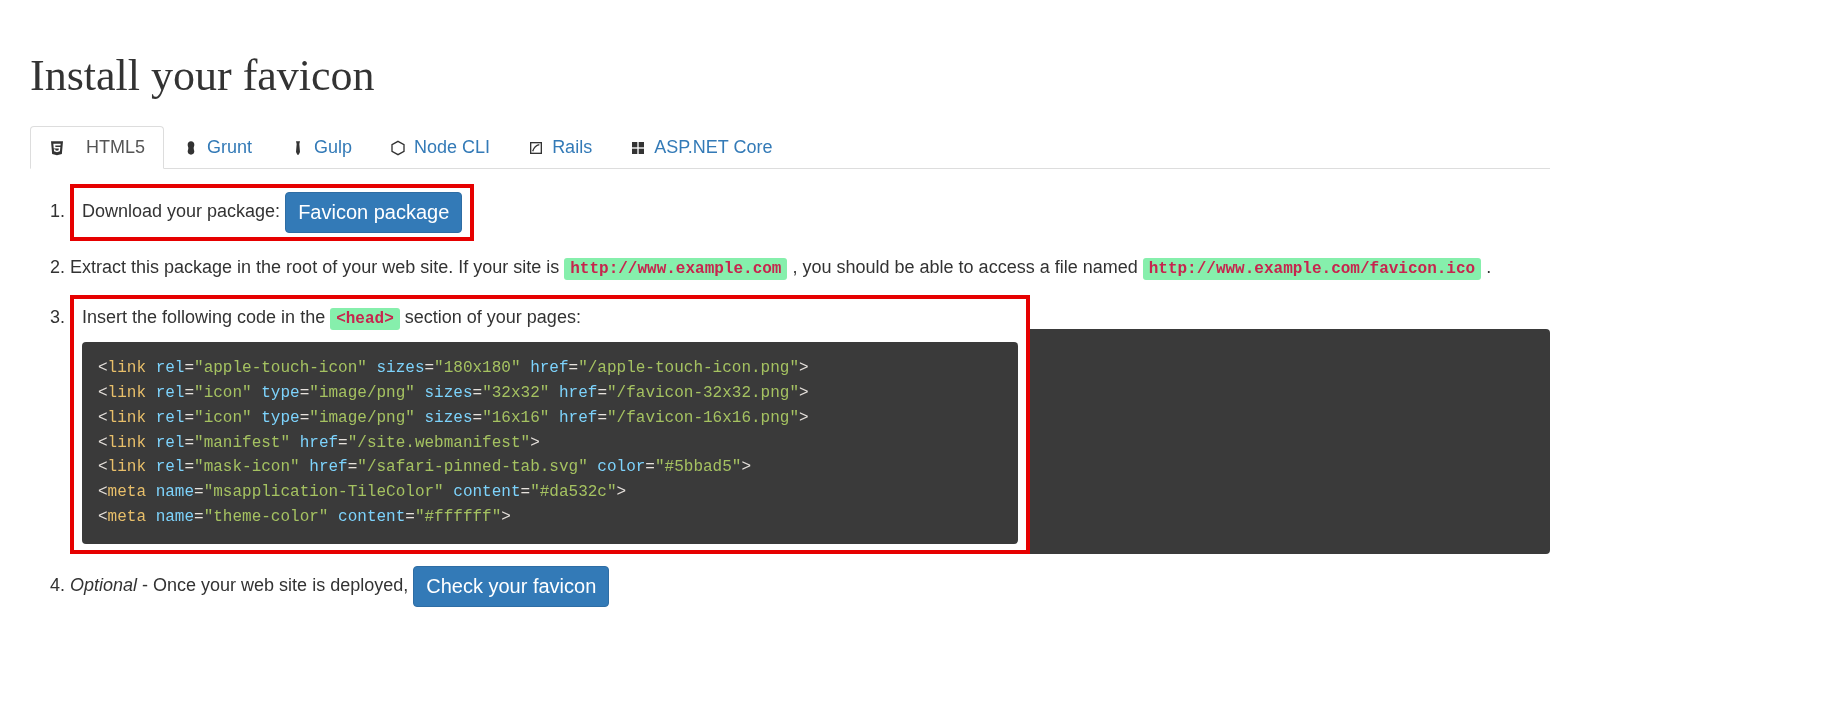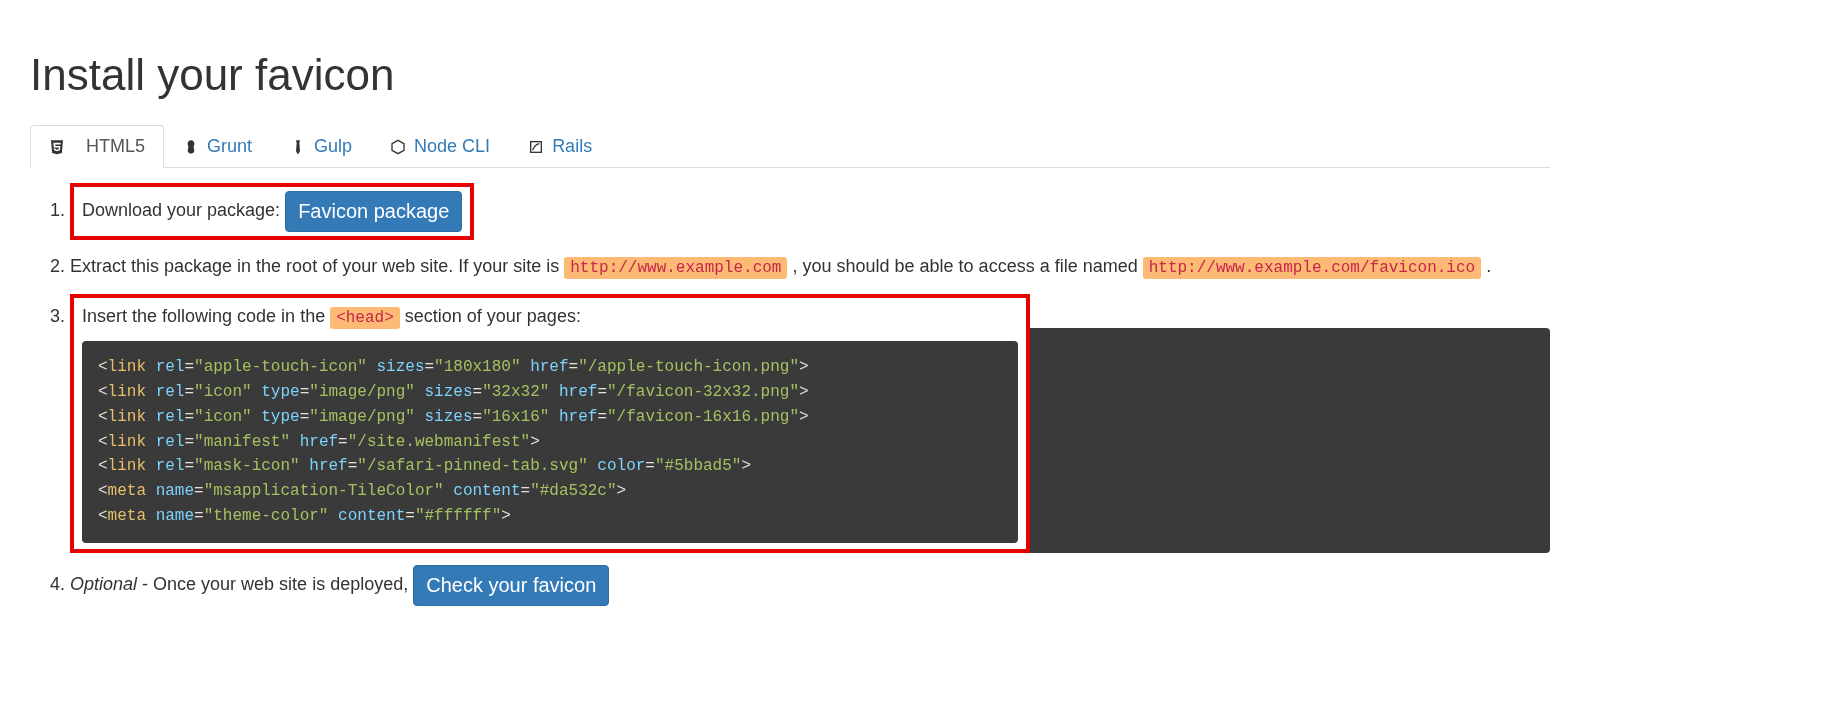--- a/index.html
+++ b/index.html
@@ -11,20 +11,21 @@
   }
   .container {
     padding: 20px 30px;
     max-width: 1520px;
   }
   h1 {
     font-size: 44px;
     font-weight: 500;
     color: #333;
     margin: 30px 0 25px 0;
+    font-family: Liberation Serif, serif;
   }
   .tabs {
     border-bottom: 1px solid #ddd;
     display: flex;
     list-style: none;
     padding: 0;
     margin: 0 0 15px 0;
   }
   .tab {
     display: flex;
@@ -65,26 +66,27 @@
     padding: 8px 12px;
     font-size: 20px;
     color: #fff;
     background: #337ab7;
     border: 1px solid #2e6da4;
     border-radius: 4px;
     cursor: pointer;
     vertical-align: middle;
   }
   code.inline {
-    background: #fdba74;
+    background: #86efac;
     color: #c7254e;
     padding: 2px 6px;
     border-radius: 3px;
     font-family: Menlo, Monaco, Consolas, "Courier New", monospace;
     font-size: 16px;
+    font-weight: bold;
   }
   .codeblock {
     background: #3a3a3a;
     border-radius: 4px;
     padding: 14px 16px;
     margin-top: 10px;
     font-family: Menlo, Monaco, Consolas, "Courier New", monospace;
     font-size: 16px;
     line-height: 1.55;
     color: #ddd;
@@ -162,20 +164,31 @@
       <span>Node CLI</span>
     </li>
     <li class="tab">
       <span class="ticon">
         <svg viewBox="0 0 24 24">
             <rect x="4" y="4" width="16" height="16" fill="none" stroke="#333" stroke-width="2"></rect>
             <path d="M7 17c2-6 5-9 10-10" fill="none" stroke="#333" stroke-width="2"></path>
           </svg>
       </span>
       <span>Rails</span>
+    </li>
+    <li class="tab">
+      <span class="ticon">
+        <svg viewBox="0 0 24 24">
+            <rect x="3" y="3" width="8" height="8" fill="#333"></rect>
+            <rect x="13" y="3" width="8" height="8" fill="#333"></rect>
+            <rect x="3" y="13" width="8" height="8" fill="#333"></rect>
+            <rect x="13" y="13" width="8" height="8" fill="#333"></rect>
+          </svg>
+      </span>
+      <span>ASP.NET Core</span>
     </li>
   </ul>
 
   <ol class="steps">
     <li>
       <span class="highlight-box1">
         <span>Download your package:</span>
         <button class="btn">Favicon package</button>
       </span>
     </li>

